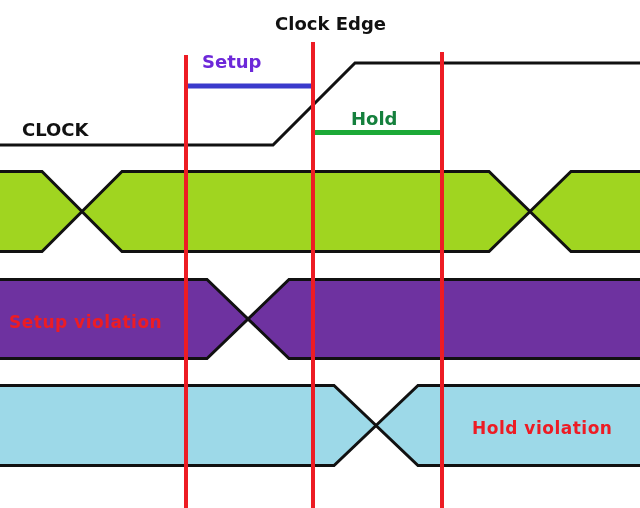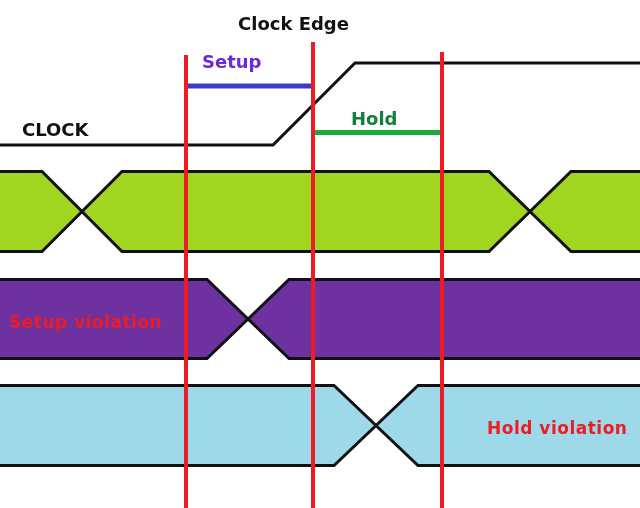--- a/index.html
+++ b/index.html
@@ -32,27 +32,27 @@
   }
   .interval-setup { stroke: #3a3acc; stroke-width: 5; }
   .interval-hold  { stroke: #1ca937; stroke-width: 5; }
   .lbl {
     position: absolute;
     font-weight: bold;
     font-size: 18px;
     line-height: 1.15;
     white-space: nowrap;
   }
-  .lbl-title   { left: 238px; top: 14px;  width: 148px; text-align: left; color: #111111; }
+  .lbl-title   { left: 238px; top: 14px;  width: 148px; text-align: right; color: #111111; }
   .lbl-setup   { left: 202px; top: 52px;  color: #6d28d9; }
   .lbl-hold    { left: 351px; top: 109px; color: #15803d; }
   .lbl-clock   { left: 22px;  top: 120px; color: #111111; }
   .lbl-viol    { font-size: 17px; letter-spacing: 0.5px; color: #ed1c24; }
   .lbl-setupv  { left: 9px;   top: 313px; }
-  .lbl-holdv   { left: 472px; top: 419px; margin-left: 15px; }
+  .lbl-holdv   { left: 472px; top: 419px; }
 </style>
 </head>
 <body>
 
 <div id="stage">
 
   <svg id="wave" width="640" height="508" viewBox="0 0 640 508">
 
     <g>
       <polygon class="band" points="-6,171.5 42,171.5 82,211.5 42,251.5 -6,251.5" fill="#a0d520"></polygon>

